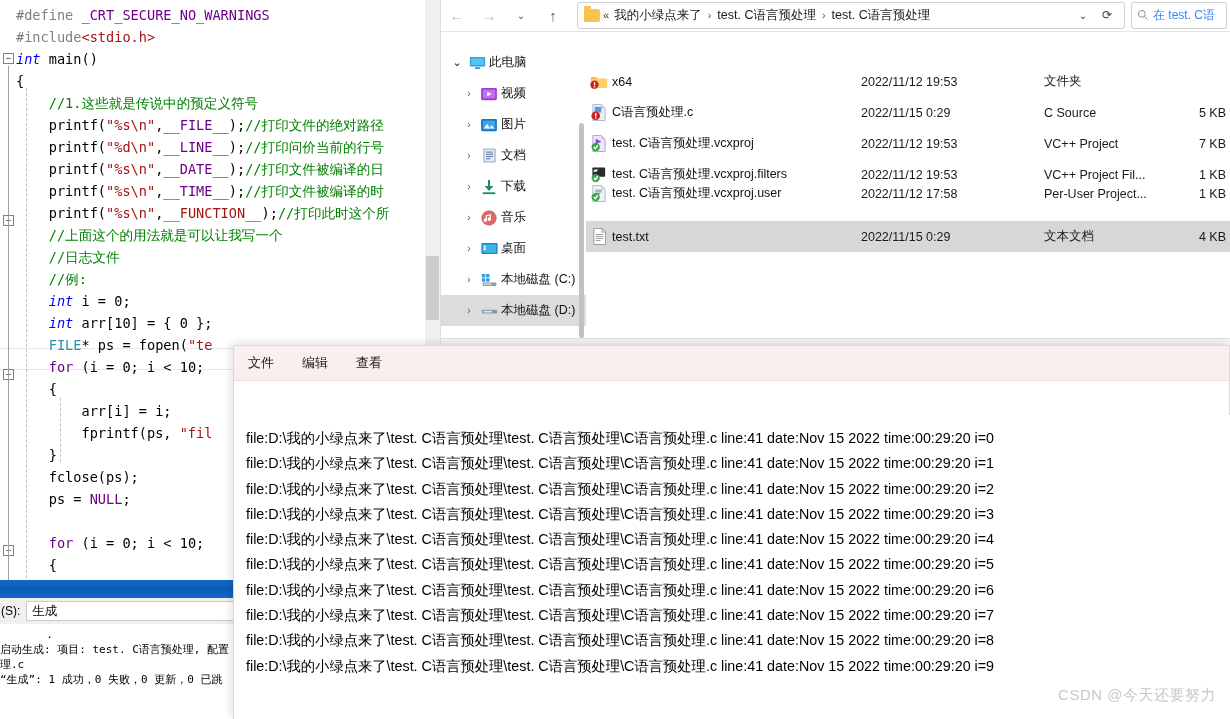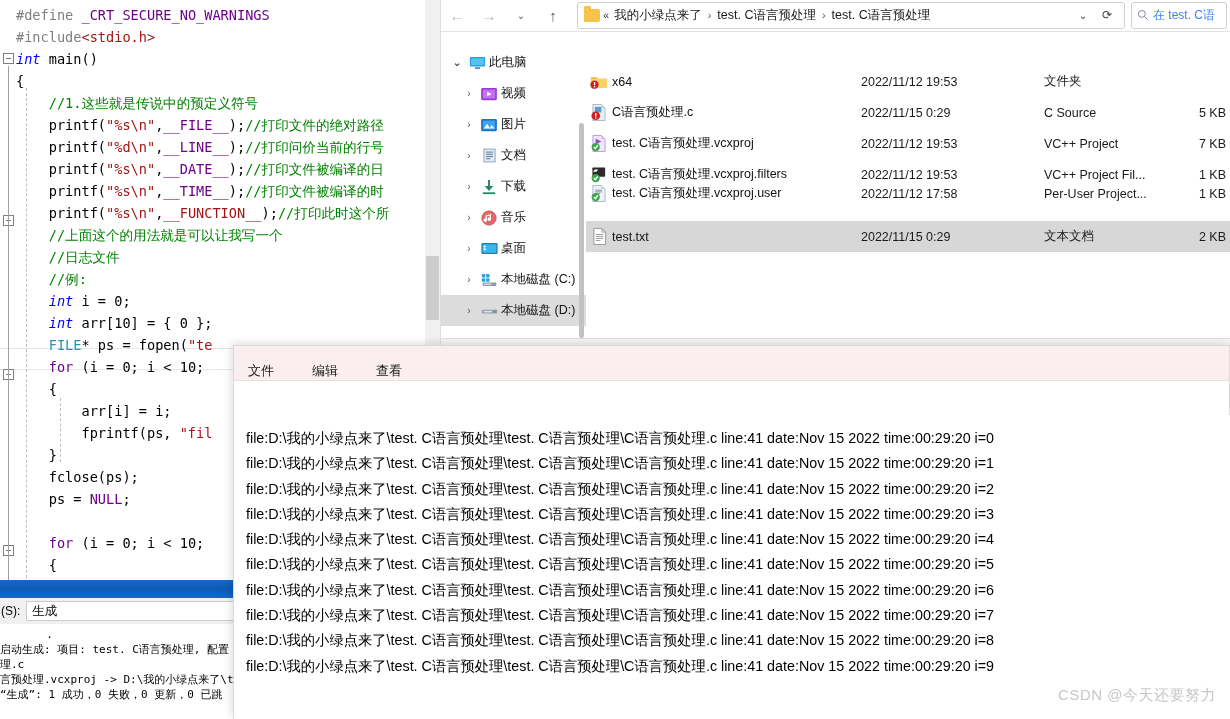--- a/index.html
+++ b/index.html
@@ -194,21 +194,21 @@
     width: 17px; height: 19px; position: relative; flex: 0 0 auto; margin-right: 16px;
   }
   #np-ico .pad { position:absolute; left:0; top:2px; width:17px; height:15px; background:#4aa8d8; border-radius:1px; }
   #np-ico .rings { position:absolute; left:1px; top:0px; width:15px; height:4px;
      background-image: repeating-linear-gradient(to right,#f0f0f0 0 1.5px, transparent 1.5px 4px); }
   #np-ico .lines { position:absolute; left:3px; top:6px; width:11px; height:7px;
      background-image: repeating-linear-gradient(to bottom,#ffffff 0 1px, transparent 1px 3px); }
   #np-ico .base { position:absolute; left:0px; bottom:0px; width:17px; height:2px; background:#c97b2d; }
   #np-title .t { font-size: 12.5px; color: #1b1b1b; }
   #np-menu {
-    height: 35px; background: #faeeee; display: flex; align-items: flex-end; padding-left: 14px; gap: 38px;
+    height: 35px; background: #faeeee; display: flex; align-items: center; padding-left: 14px; gap: 28px;
     border-bottom: 1px solid #eadede;
   }
   #np-menu .mi { font-size: 13px; color: #1b1b1b; }
   #np-text {
     position: absolute; left: 0; top: 69px; width: 997px; height: 305px;
     background: #ffffff; padding: 11px 0 0 12px; overflow: hidden;
   }
   .np-line {
     font-family: "Liberation Sans", sans-serif;
     font-size: 14.3px; line-height: 25.3px; color: #000; white-space: pre;
@@ -245,21 +245,21 @@
 
     <div id="vs-splitter">
       <div class="grip"></div>
     </div>
 
     <div id="vs-output-header">
       <span class="lbl">(S):</span>
       <span class="combo">生成</span>
     </div>
 
-    <div id="vs-output-body"><div>       .</div><div>启动生成: 项目: test. C语言预处理, 配置</div><div>理.c</div><div>言预处理.vcxproj -&gt; D:\我的小绿点来了\t</div><div>“生成”: 1 成功，0 失败，0 更新，0 已跳</div></div>
+    <div id="vs-output-body"><div>       .</div><div>启动生成: 项目: test. C语言预处理, 配置</div><div>理.c</div><div>“生成”: 1 成功，0 失败，0 更新，0 已跳</div></div>
   </div>
 
   <div id="explorer">
 
     <div id="exp-toolbar">
       <div class="nav-btn dis">←</div>
       <div class="nav-btn dis">→</div>
       <div class="nav-btn" style="font-size:10px">⌄</div>
       <div class="nav-btn">↑</div>
 
@@ -505,21 +505,21 @@
                     <rect x="4" y="8.6" width="8" height="0.9"></rect>
                     <rect x="4" y="10.7" width="8" height="0.9"></rect>
                     <rect x="4" y="12.8" width="5" height="0.9"></rect>
                   </g>
                 </svg>
               </span>
               <span>test.txt</span>
             </div>
             <span class="fdate">2022/11/15 0:29</span>
             <span class="ftype">文本文档</span>
-            <span class="fsize">2 KB</span>
+            <span class="fsize">4 KB</span>
           </div>
         </div>
     </div>
 
     <div id="exp-status"></div>
   </div>
 
   <div id="notepad">
     <div id="np-menu">
       <span class="mi">文件</span>

